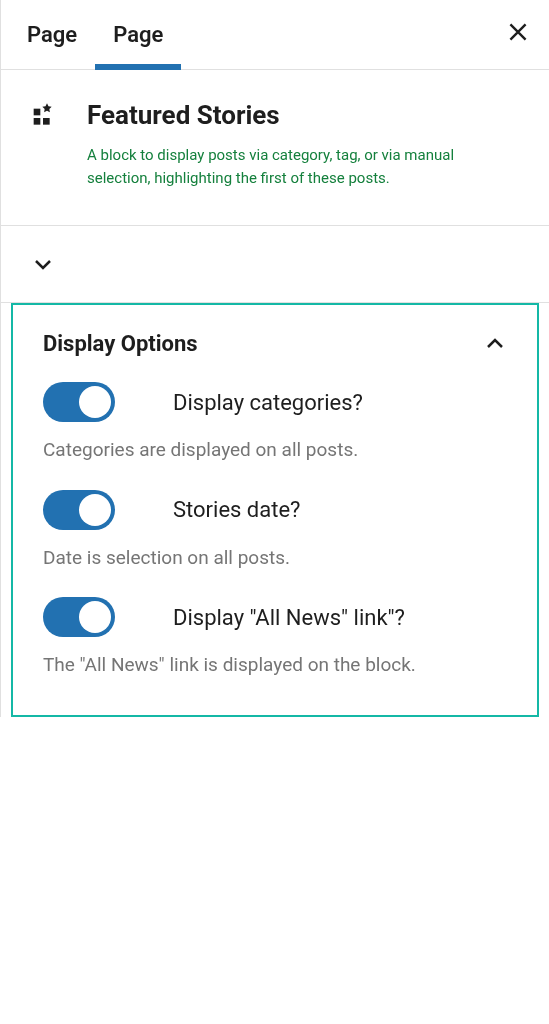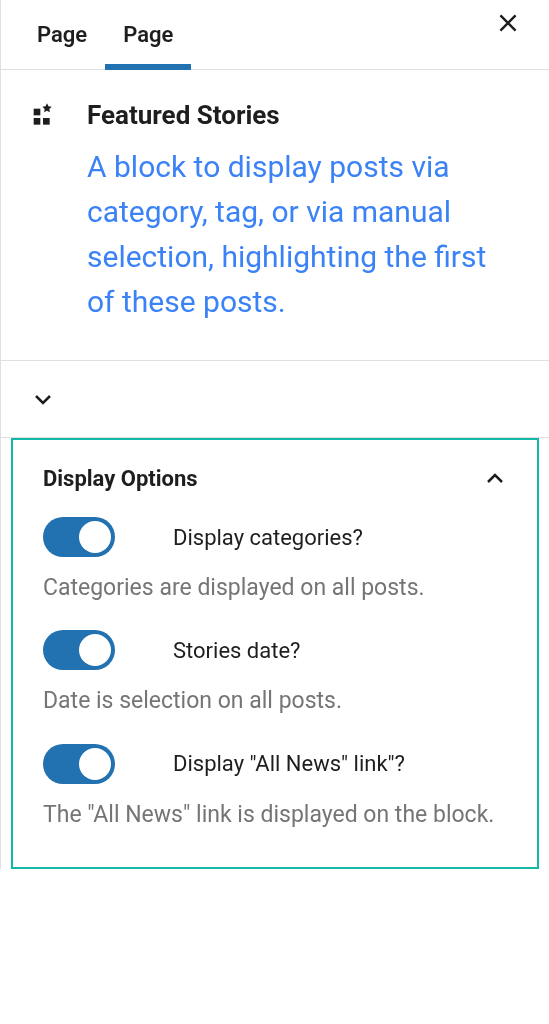--- a/index.html
+++ b/index.html
@@ -12,24 +12,24 @@
       background: #fff;
       width: 549px;
       color: #1e1e1e;
     }
     .panel {
       width: 100%;
       border-left: 1px solid #e0e0e0;
     }
     .tabs {
       display: flex;
-      align-items: flex-start;
+      align-items: center;
       border-bottom: 1px solid #e0e0e0;
       position: relative;
-      padding: 0 18px;
+      padding: 0 8px;
     }
     .tab {
       padding: 22px 18px 22px 18px;
       font-size: 22px;
       font-weight: 600;
       color: #1e1e1e;
       cursor: pointer;
       position: relative;
     }
     .tab.active::after {
@@ -67,23 +67,23 @@
     }
     .block-text {
       flex: 1;
     }
     .block-title {
       font-size: 26px;
       font-weight: 700;
       margin-bottom: 14px;
     }
     .block-desc {
-      font-size: 30px;
+      font-size: 15px;
       line-height: 1.5;
-      color: #3b82f6;
+      color: #15803d;
     }
     .section-header {
       display: flex;
       align-items: center;
       justify-content: space-between;
       padding: 26px 30px;
       cursor: pointer;
       border-bottom: 1px solid #e0e0e0;
     }
     .section-header.no-border {
@@ -129,21 +129,21 @@
       width: 32px;
       height: 32px;
       background: #fff;
       border-radius: 50%;
     }
     .option-label {
       font-size: 22px;
       color: #1e1e1e;
     }
     .option-help {
-      font-size: 23px;
+      font-size: 19px;
       color: #757575;
       line-height: 1.45;
     }
   </style>
 </head>
 <body>
 
 <div class="panel">
 
   <div class="tabs">

